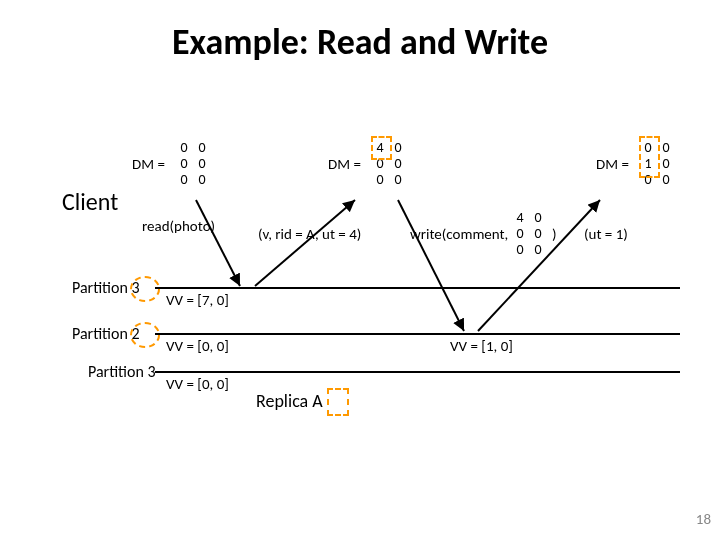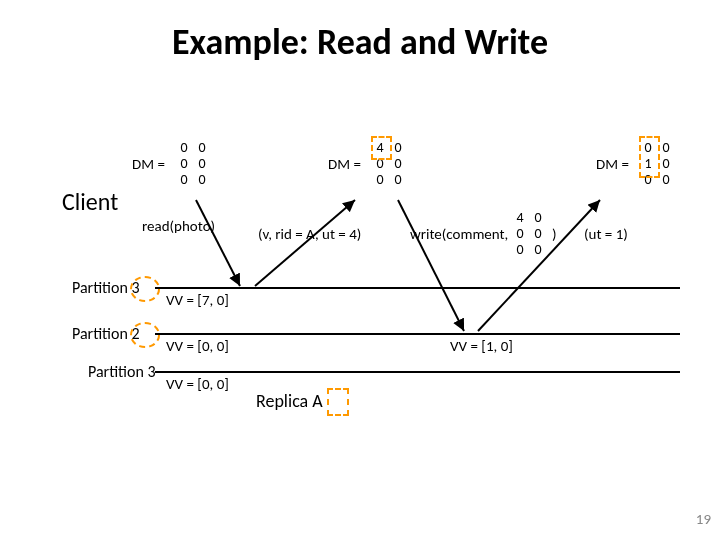--- a/index.html
+++ b/index.html
@@ -125,15 +125,15 @@
   <div style="position:absolute;left:130px;top:322px;width:26px;height:22px;border:2px dashed #ff9900;border-radius:50%"></div>
 
   <div class="txt" style="left:166px;top:291px">VV = [7, 0]</div>
   <div class="txt" style="left:166px;top:337px">VV = [0, 0]</div>
   <div class="txt" style="left:450px;top:337px">VV = [1, 0]</div>
   <div class="txt" style="left:166px;top:375px">VV = [0, 0]</div>
 
   <div class="txt bold" style="left:256px;top:390px;font-size:18px">Replica A</div>
   <div class="dashbox" style="left:327px;top:388px;width:18px;height:24px"></div>
 
-  <div class="slidenum">19</div>
+  <div class="slidenum">18</div>
 
 </div>
 
 </body></html>

